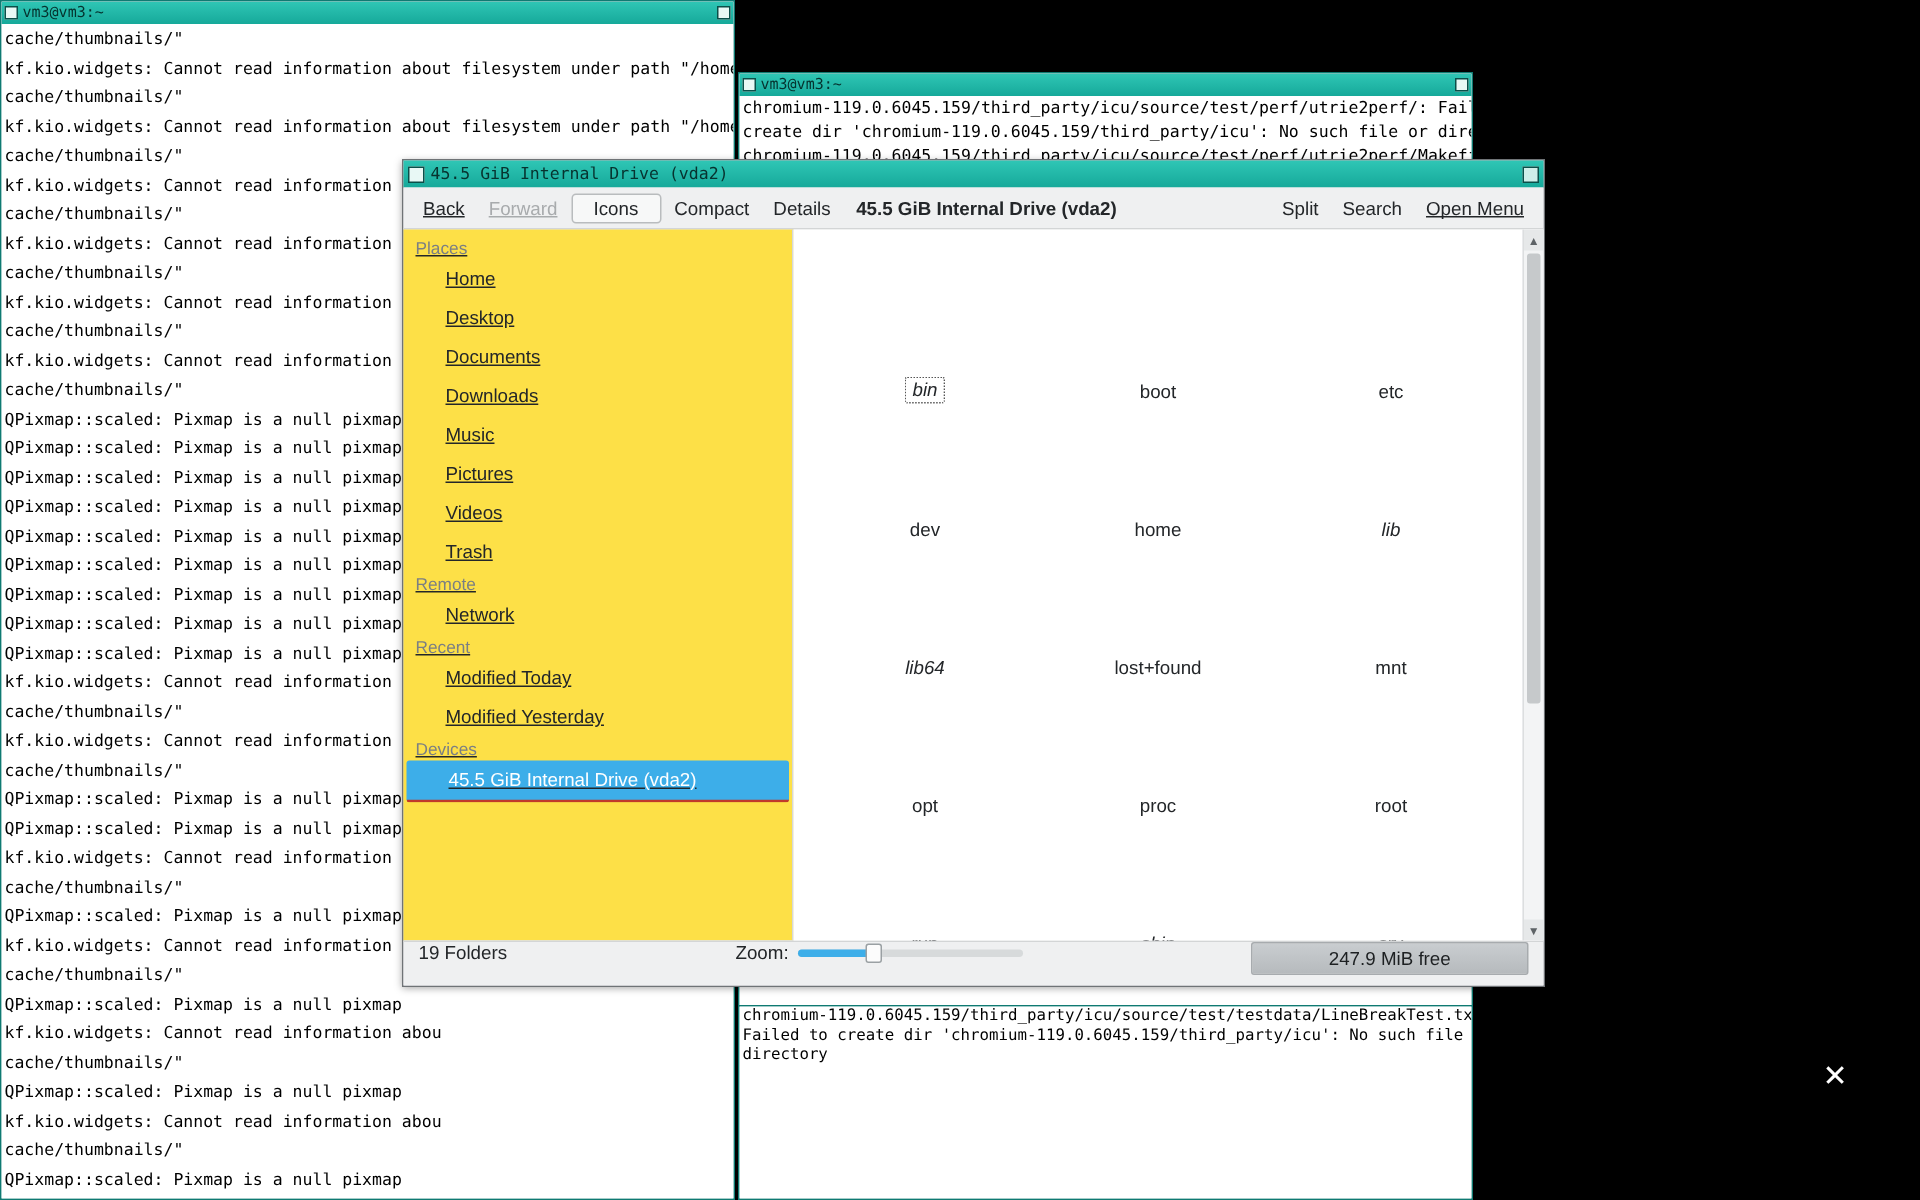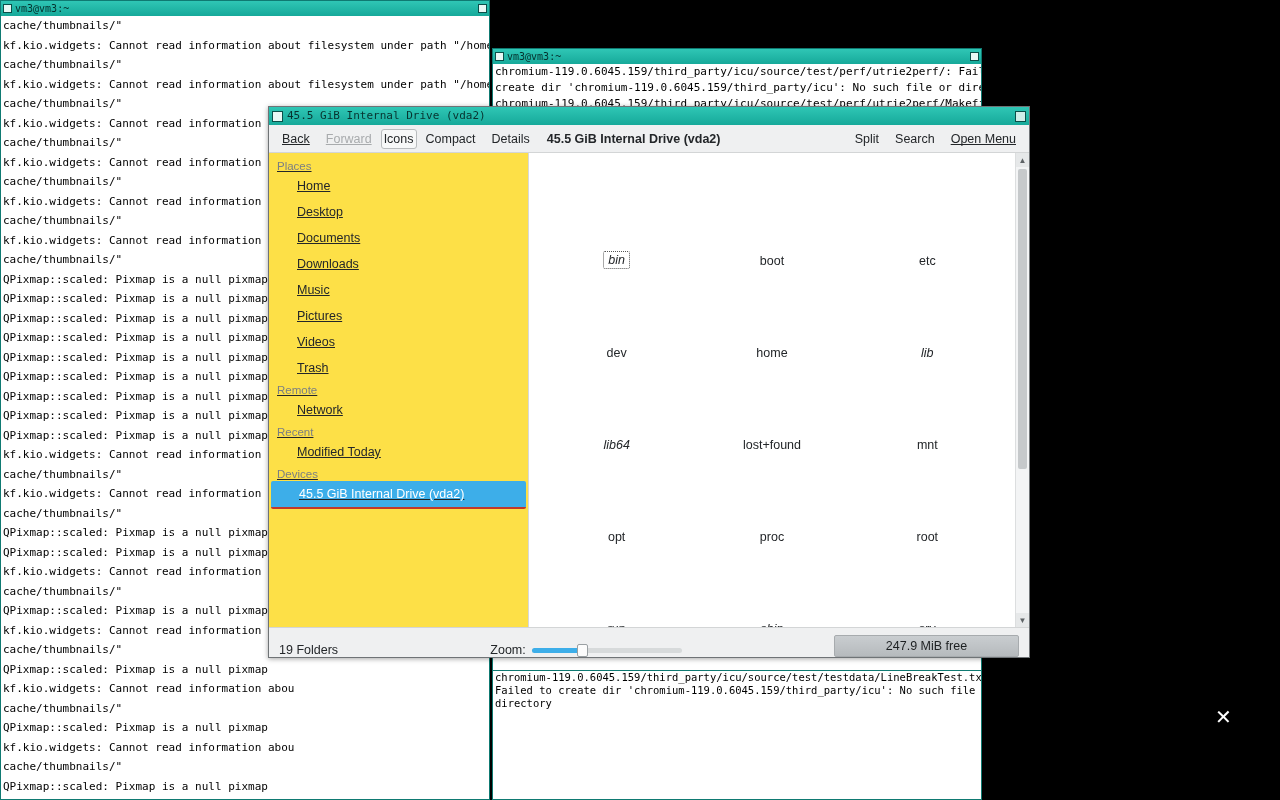--- a/index.html
+++ b/index.html
@@ -105,21 +105,21 @@
     color: #232629;
     padding: 0 6px;
     gap: 2px;
   }
   .tb-item { padding: 3px 7px; border-radius: 2px; white-space: nowrap; }
   .tb-item.disabled { color: #a8abad; }
   .tb-item.active {
     border: 1px solid #b9bcbe;
     background: #f7f8f8;
     border-radius: 3px;
-    padding: 2px 2px;
+    padding: 2px 14px;
   }
   .tb-path { font-weight: bold; padding: 3px 8px; }
   .tb-spacer { flex: 1 1 auto; }
   .underline { text-decoration: underline; }
 
   .dbody { flex: 1 1 auto; display: flex; min-height: 0; }
 
   .places {
     width: 260px;
     background: #fde047;
@@ -191,21 +191,21 @@
     height: 300px;
     background: #c6c9cb;
     border-radius: 2px;
   }
 
   .statusbar {
     height: 30px;
     background: #eff0f1;
     border-top: 1px solid #d3d5d6;
     display: flex;
-    align-items: flex-end;
+    align-items: flex-start;
     font-size: 12.5px;
     color: #232629;
     padding: 0 10px;
     gap: 10px;
   }
   .sb-spacer { flex: 1 1 auto; }
   .zoomwrap { display: flex; align-items: center; gap: 6px; }
   .slider {
     width: 150px; height: 5px;
     background: #d7dadb;
@@ -366,20 +366,21 @@
         <div class="pl-item">Music</div>
         <div class="pl-item">Pictures</div>
         <div class="pl-item">Videos</div>
         <div class="pl-item">Trash</div>
 
         <div class="pl-group">Remote</div>
         <div class="pl-item">Network</div>
 
         <div class="pl-group">Recent</div>
         <div class="pl-item">Modified Today</div>
+        <div class="pl-item">Modified Yesterday</div>
 
         <div class="pl-group">Devices</div>
         <div class="pl-item sel">45.5 GiB Internal Drive (vda2)</div>
       </div>
 
       <div class="viewwrap">
         <div class="iconview">
           <div class="fitem symlink focus">
               <span class="flabel">bin</span>
             </div>

